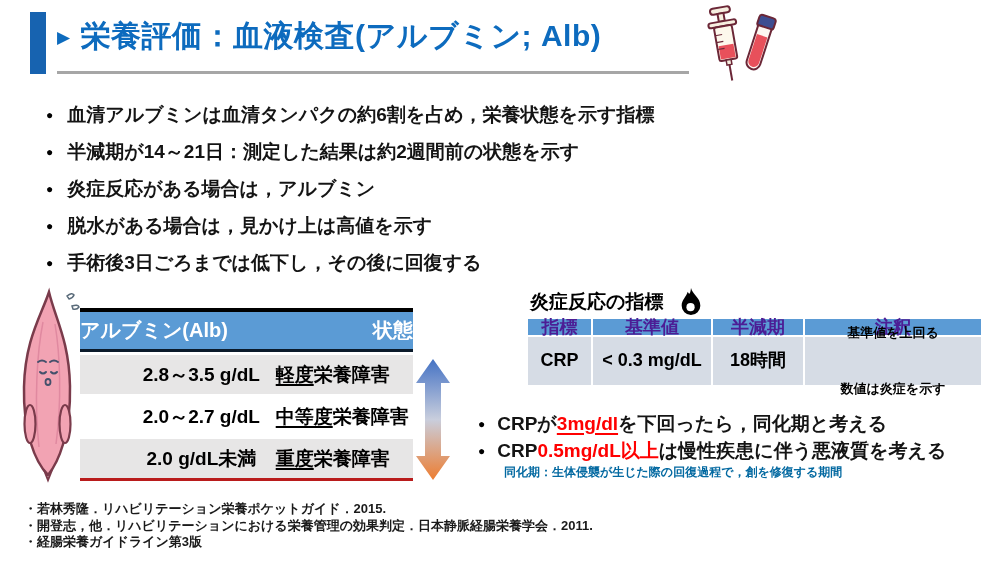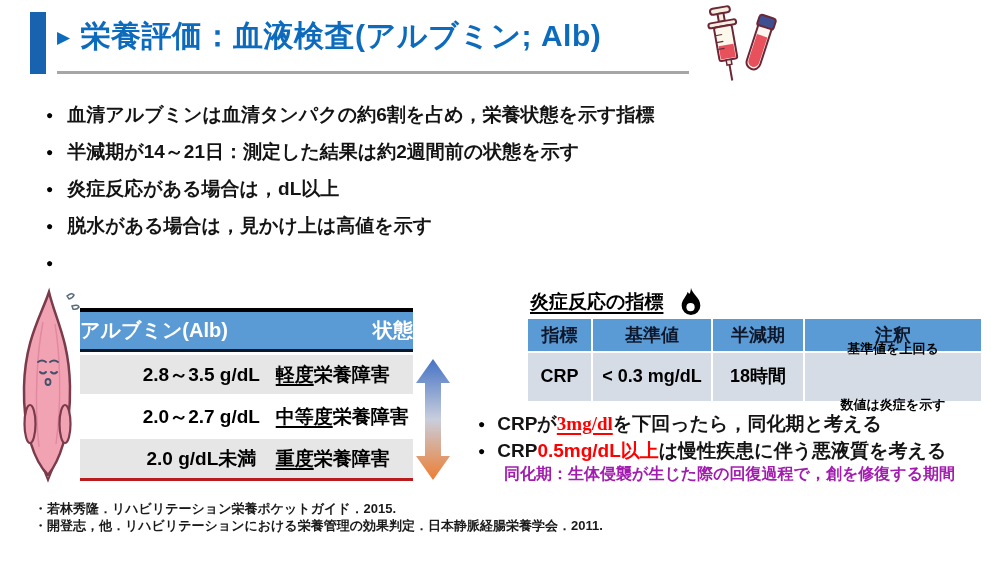--- a/index.html
+++ b/index.html
@@ -30,37 +30,37 @@
   .alb-row .c1{width:52%;text-align:center;margin-left:47px;}
   .alb-row .c2{width:48%;text-align:left;white-space:nowrap;}
   .alb-row.gray{background:#E7E6E6;}
   .alb-row.white{background:#FFFFFF;}
   .alb-row.last{border-bottom:3px solid #b91c1c;box-sizing:content-box;}
   .status-emph{text-decoration:underline;text-underline-offset:3px;text-decoration-thickness:2px;}
   .severity-arrow{position:absolute;left:414px;top:357px;}
   
   .inflam-heading{position:absolute;left:530px;top:286px;display:flex;align-items:center;
     font-size:19px;font-weight:bold;color:#000;}
-  .inflam-heading .txt{text-decoration:underline;text-underline-offset:4px;text-decoration-thickness:2px;text-align:right;}
+  .inflam-heading .txt{text-underline-offset:4px;text-decoration-thickness:2px;text-align:right;}
   .inflam-heading svg{margin-left:14px;}
   .inflam-table{position:absolute;left:528px;top:319px;display:grid;
     grid-template-columns:63px 118px 90px 176px;gap:2px;}
-  .inflam-table .hcell{background:#5B9BD5;color:#0f172a;font-size:18px;font-weight:bold;
-    display:flex;align-items:center;justify-content:center;height:32px;}
+  .inflam-table .hcell{background:#5B9BD5;color:#4c1d95;font-size:18px;font-weight:bold;
+    display:flex;align-items:center;justify-content:center;height:16px;}
   .inflam-table .dcell{background:#D6DCE5;color:#000;font-size:18px;font-weight:bold;
     display:flex;flex-direction:column;align-items:center;justify-content:center;height:48px;line-height:1.2;}
   .inflam-table .dcell.note{font-size:13px;gap:40px;}
   .crp-bullets{position:absolute;left:478px;top:410px;}
   .crp-bullets .row{display:flex;align-items:center;height:27px;font-size:19px;font-weight:bold;color:#141414;white-space:nowrap;}
   .crp-bullets .marker{font-size:12px;margin-right:12px;color:#000;}
   .red{color:#FF0000;}
-  .red.u{text-decoration:underline;text-underline-offset:3px;text-decoration-thickness:2px;font-family:Liberation Serif, serif;}
-  .anabolic-note{position:absolute;left:504px;top:464px;font-size:16px;font-weight:bold;color:#a21caf;white-space:nowrap;}
-  
-  .references{position:absolute;left:34px;top:501px;font-size:13px;font-weight:bold;color:#1a1a1a;line-height:16.5px;}
+  .red.u{text-decoration:underline;text-underline-offset:3px;text-decoration-thickness:2px;}
+  .anabolic-note{position:absolute;left:504px;top:464px;font-size:12px;font-weight:bold;color:#0369a1;white-space:nowrap;}
+  
+  .references{position:absolute;left:24px;top:501px;font-size:13px;font-weight:bold;color:#1a1a1a;line-height:16.5px;}
   .references div{white-space:nowrap;}
 </style>
 </head>
 <body>
 
 <div class="slide">
 
   <div class="title-accent-bar"></div>
   <h1 class="page-title">
     <span class="title-marker">▶</span>
@@ -92,28 +92,29 @@
     <li>
         <span class="marker">●</span>
         <span>血清アルブミンは血清タンパクの約6割を占め，栄養状態を示す指標</span>
       </li>
     <li>
         <span class="marker">●</span>
         <span>半減期が14～21日：測定した結果は約2週間前の状態を示す</span>
       </li>
     <li>
         <span class="marker">●</span>
-        <span>炎症反応がある場合は，dL以上</span>
+        <span>炎症反応がある場合は，アルブミン</span>
       </li>
     <li>
         <span class="marker">●</span>
         <span>脱水がある場合は，見かけ上は高値を示す</span>
       </li>
     <li>
         <span class="marker">●</span>
+        <span>手術後3日ごろまでは低下し，その後に回復する</span>
       </li>
   </ul>
 
   <svg class="character" width="74" height="202" viewBox="0 0 74 202">
     <path d="M57,14 q5,-4 7,-1 q-1,3 -5,4 Z" fill="#fff" stroke="#5A6B7A" stroke-width="1.5"></path>
     <path d="M62,24 q6,-2 7,1 q-2,3 -6,2 Z" fill="#fff" stroke="#5A6B7A" stroke-width="1.5"></path>
     <path d="M39,10 C31,34 15,58 14,105 C13,150 25,180 38,193 C48,181 61,152 60,104 C59,58 45,36 39,10 Z" fill="#F2A3B3" stroke="#7A3B4B" stroke-width="2.5"></path>
     <path d="M33,40 C27,70 24,120 29,165" fill="none" stroke="#E089A0" stroke-width="1.5"></path>
     <path d="M45,42 C50,72 52,118 46,162" fill="none" stroke="#E089A0" stroke-width="1.5"></path>
     <ellipse cx="20" cy="142" rx="5.5" ry="19" fill="#F2A3B3" stroke="#7A3B4B" stroke-width="2.2"></ellipse>
@@ -190,15 +191,16 @@
       <span>CRP</span>
         <span class="red">0.5mg/dL以上</span>
         <span>は慢性疾患に伴う悪液質を考える</span>
     </div>
   </div>
   <div class="anabolic-note">同化期：生体侵襲が生じた際の回復過程で，創を修復する期間</div>
 
   <div class="references">
     <div>・若林秀隆．リハビリテーション栄養ポケットガイド．2015.</div>
     <div>・開登志，他．リハビリテーションにおける栄養管理の効果判定．日本静脈経腸栄養学会．2011.</div>
+    <div>・経腸栄養ガイドライン第3版</div>
   </div>
 
 </div>
 
 </body></html>

